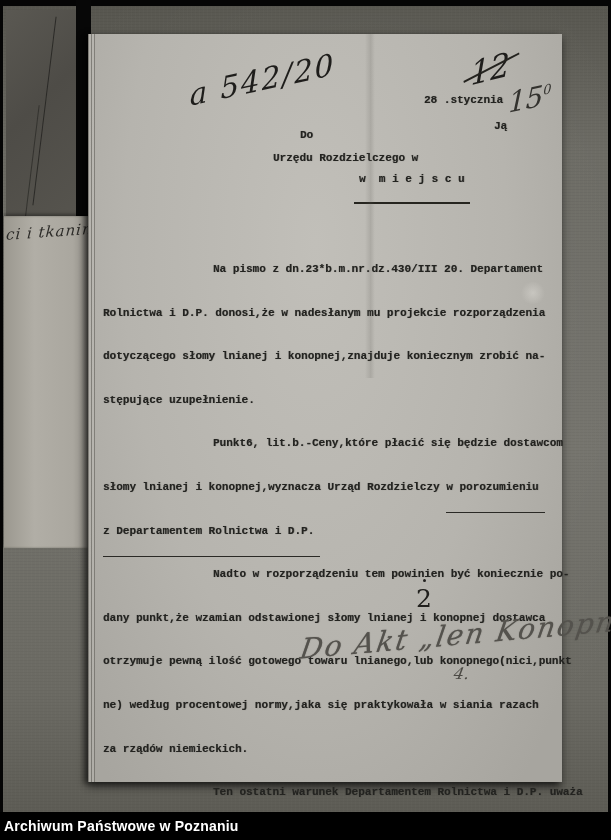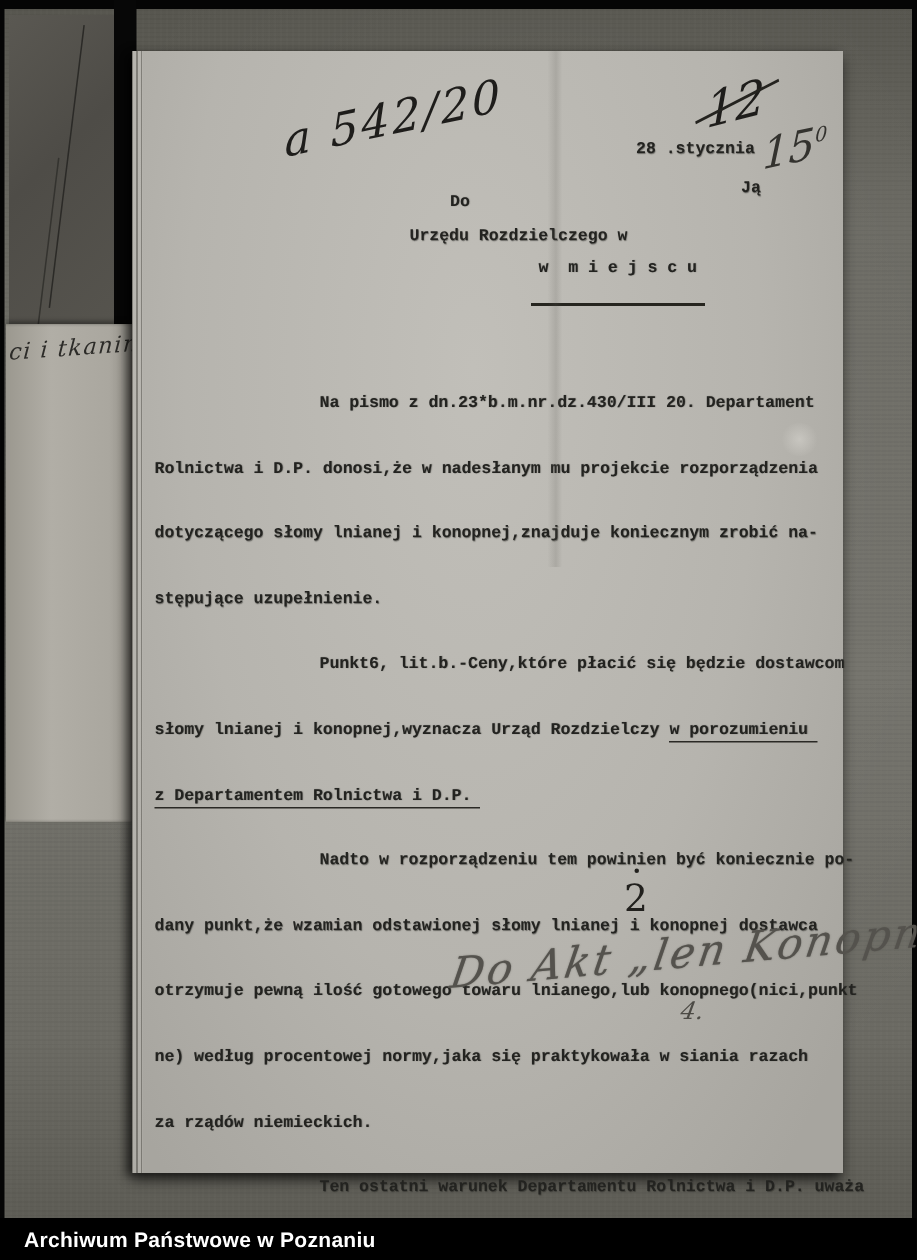--- a/index.html
+++ b/index.html
@@ -87,21 +87,21 @@
   
   .addr-do    { position:absolute; left:212px; top:95px; }
   .addr-rcpt  { position:absolute; left:185px; top:118px; }
   .addr-place { position:absolute; left:266px; top:139px;
                 border-bottom:2px solid #26251f; padding:0 5px 17px 5px; }
 
   
   .body-lines { position:absolute; left:15px; top:205px; width:462px; }
   .line  { height:19.6px; }
   .line.indent { padding-left:110px; }
-  .u { border-bottom:1.6px solid #2a2925; padding-bottom:1px; padding-right:6px; }
+  .u { border-bottom:1.6px solid #2a2925; padding-bottom:19px; padding-right:6px; }
 
   
   .page-num { position:absolute; left:328px; top:550px; font-size:25px; color:#21201d;
               font-family:"DejaVu Serif","Liberation Serif",serif; }
   .page-num i { position:absolute; left:7px; top:-5px; width:3px; height:3px;
               background:#21201d; border-radius:50%; }
   .signature { position:absolute; left:212px; top:584px; font-size:28px; color:#54524d;
                transform:rotate(-5deg) skewX(-14deg); letter-spacing:2px;
                text-shadow:0 0 1px rgba(80,78,72,.7); }
   .sig-num   { position:absolute; left:366px; top:630px; font-size:16px; color:#4c4a45;
@@ -111,21 +111,21 @@
   .stain-a { position:absolute; left:432px; top:248px; width:26px; height:22px; border-radius:50%;
              background:radial-gradient(circle, rgba(220,218,212,.5), transparent 70%); }
 
   
   .bottom-bar {
     position:absolute; left:0; bottom:0; width:611px; height:28px; background:#000;
     display:flex; align-items:center;
   }
   .bottom-bar span {
     font-family:"Liberation Sans","DejaVu Sans",sans-serif; font-weight:bold;
-    font-size:14px; color:#fff; padding-left:16px; letter-spacing:.2px;
+    font-size:14px; color:#fff; padding-left:4px; letter-spacing:.2px;
   }
 </style>
 </head>
 <body>
 
 <div class="stage">
 
   <div class="cover"></div>
   <div class="left-strip"></div>
   <div class="gap-black"></div>
@@ -156,21 +156,21 @@
       <div class="line"><span>dotyczącego słomy lnianej i konopnej,znajduje koniecznym zrobić na-</span></div>
       <div class="line"><span>stępujące uzupełnienie.</span></div>
       <div class="line indent"><span>Punkt6, lit.b.-Ceny,które płacić się będzie dostawcom</span></div>
       <div class="line"><span>słomy lnianej i konopnej,wyznacza Urząd Rozdzielczy </span><span class="u">w porozumieniu</span></div>
       <div class="line"><span></span><span class="u">z Departamentem Rolnictwa i D.P.</span></div>
       <div class="line indent"><span>Nadto w rozporządzeniu tem powinien być koniecznie po-</span></div>
       <div class="line"><span>dany punkt,że wzamian odstawionej słomy lnianej i konopnej dostawca</span></div>
       <div class="line"><span>otrzymuje pewną ilość gotowego towaru lnianego,lub konopnego(nici,punkt</span></div>
       <div class="line"><span>ne) według procentowej normy,jaka się praktykowała w siania razach</span></div>
       <div class="line"><span>za rządów niemieckich.</span></div>
-      <div class="line indent"><span>Ten ostatni warunek Departamentu Rolnictwa i D.P. uważa</span></div>
+      <div class="line indent"><span>Ten ostatni warunek Departamentem Rolnictwa i D.P. uważa</span></div>
       <div class="line"><span>za konieczny aby zachęcić rolników na przyszłość do siania lnu i ko-</span></div>
       
       
       
       
     </div>
 
     <div class="page-num"><i></i><span>2</span></div>
 
     <div class="hand signature">Do Akt „len Konopn“</div>

